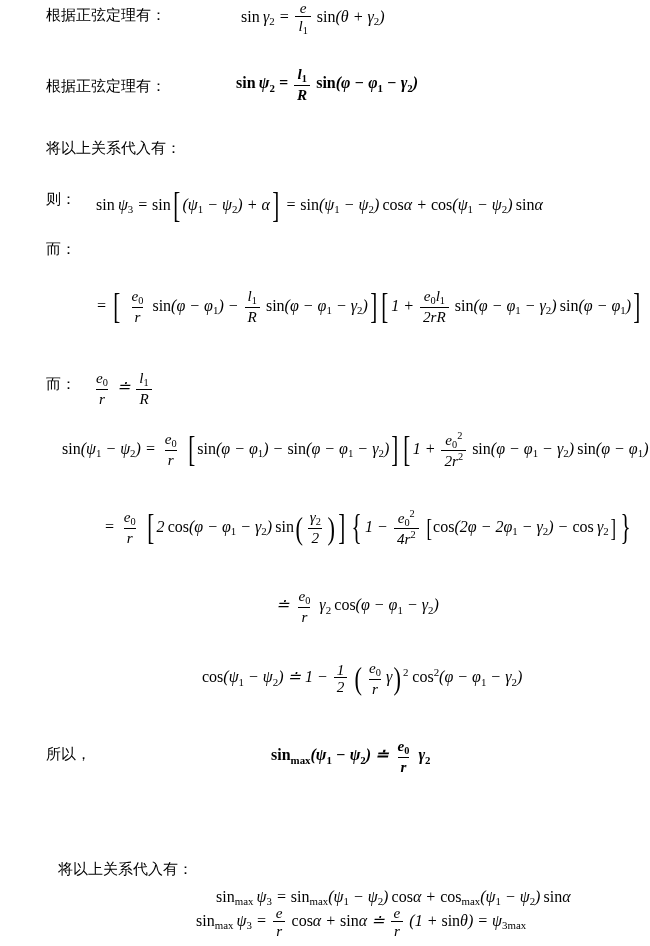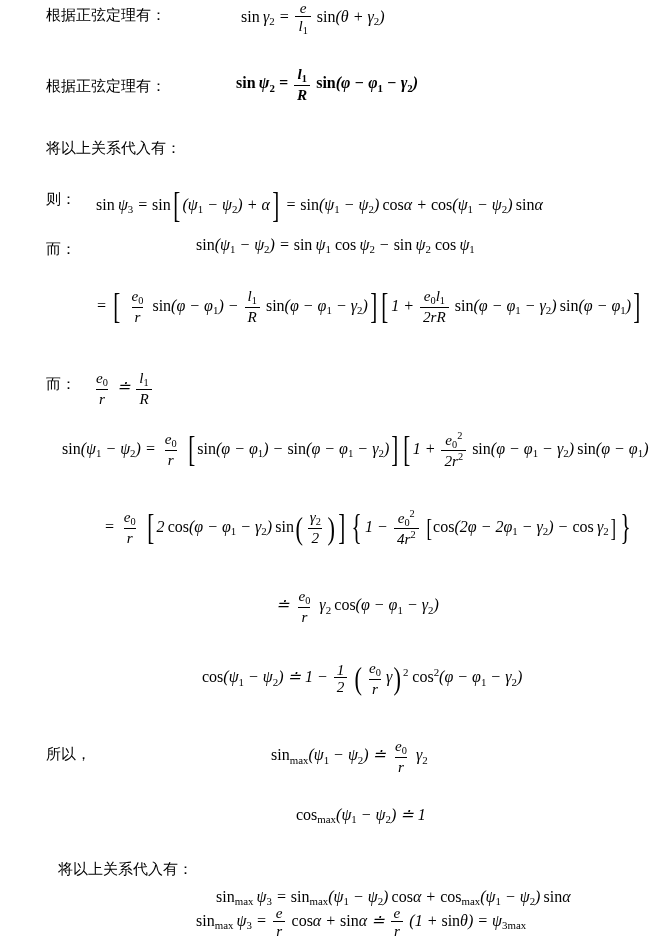--- a/index.html
+++ b/index.html
@@ -95,21 +95,21 @@
   .r5  { position: absolute; left: 0px;   top: 240px; }
   .r5m { position: absolute; left: 150px; top: 236px; }
   .r6m { position: absolute; left: 50px;  top: 287px; }
   .r7  { position: absolute; left: 0px;   top: 375px; }
   .r7m { position: absolute; left: 45px;  top: 370px; }
   .r8m { position: absolute; left: 16px;  top: 430px; }
   .r9m { position: absolute; left: 58px;  top: 508px; }
   .r10m{ position: absolute; left: 230px; top: 588px; }
   .r11m{ position: absolute; left: 156px; top: 660px; }
   .r12 { position: absolute; left: 0px;   top: 745px; text-align: right; }
-  .r12m{ position: absolute; left: 225px; top: 738px; }
+  .r12m{ position: absolute; left: 225px; top: 738px; font-weight: bold; }
   .r13m{ position: absolute; left: 250px; top: 805px; }
   .r14 { position: absolute; left: 12px;   top: 860px; }
   .r14m{ position: absolute; left: 170px; top: 888px; }
   .r15m{ position: absolute; left: 150px; top: 905px; }
 </style>
 </head>
 <body>
 
 <div class="page">
 
@@ -134,23 +134,20 @@
   </span>
 
   <span class="lbl r3">将以上关系代入有：</span>
 
   <span class="lbl r4">则：</span>
   <span class="math r4m">
     <span class="up">sin</span> <i>ψ</i><sub>3</sub> = <span class="up">sin</span><span class="brk">[</span>(<i>ψ</i><sub>1</sub> − <i>ψ</i><sub>2</sub>) + <i>α</i><span class="brk">]</span> = <span class="up">sin</span>(<i>ψ</i><sub>1</sub> − <i>ψ</i><sub>2</sub>) <span class="up">cos</span><i>α</i> + <span class="up">cos</span>(<i>ψ</i><sub>1</sub> − <i>ψ</i><sub>2</sub>) <span class="up">sin</span><i>α</i>
   </span>
 
   <span class="lbl r5">而：</span>
-  <span class="math r5m">
-    <span class="up">sin</span>(<i>ψ</i><sub>1</sub> − <i>ψ</i><sub>2</sub>) = <span class="up">sin</span> <i>ψ</i><sub>1</sub> <span class="up">cos</span> <i>ψ</i><sub>2</sub> − <span class="up">sin</span> <i>ψ</i><sub>2</sub> <span class="up">cos</span> <i>ψ</i><sub>1</sub>
-  </span>
 
   <span class="math r6m">
     = <span class="brk">[</span>
     <span class="frac">
         <span class="num"><i>e</i><sub>0</sub></span>
         <span class="den"><i>r</i></span>
       </span>
     <span class="up">sin</span>(<i>φ</i> − <i>φ</i><sub>1</sub>) −
     <span class="frac">
         <span class="num"><i>l</i><sub>1</sub></span>
@@ -233,23 +230,20 @@
   <span class="lbl r12">所以，</span>
   <span class="math r12m">
     <span class="up">sin</span><sub class="up">max</sub>(<i>ψ</i><sub>1</sub> − <i>ψ</i><sub>2</sub>) ≐
     <span class="frac">
         <span class="num"><i>e</i><sub>0</sub></span>
         <span class="den"><i>r</i></span>
       </span>
     <i>γ</i><sub>2</sub>
   </span>
 
-  <span class="math r13m">
-    <span class="up">cos</span><sub class="up">max</sub>(<i>ψ</i><sub>1</sub> − <i>ψ</i><sub>2</sub>) ≐ 1
-  </span>
 
   <span class="lbl r14">将以上关系代入有：</span>
   <span class="math r14m">
     <span class="up">sin</span><sub class="up">max</sub> <i>ψ</i><sub>3</sub> = <span class="up">sin</span><sub class="up">max</sub>(<i>ψ</i><sub>1</sub> − <i>ψ</i><sub>2</sub>) <span class="up">cos</span><i>α</i> + <span class="up">cos</span><sub class="up">max</sub>(<i>ψ</i><sub>1</sub> − <i>ψ</i><sub>2</sub>) <span class="up">sin</span><i>α</i>
   </span>
 
   <span class="math r15m">
     <span class="up">sin</span><sub class="up">max</sub> <i>ψ</i><sub>3</sub> =
     <span class="frac">
         <span class="num"><i>e</i></span>

